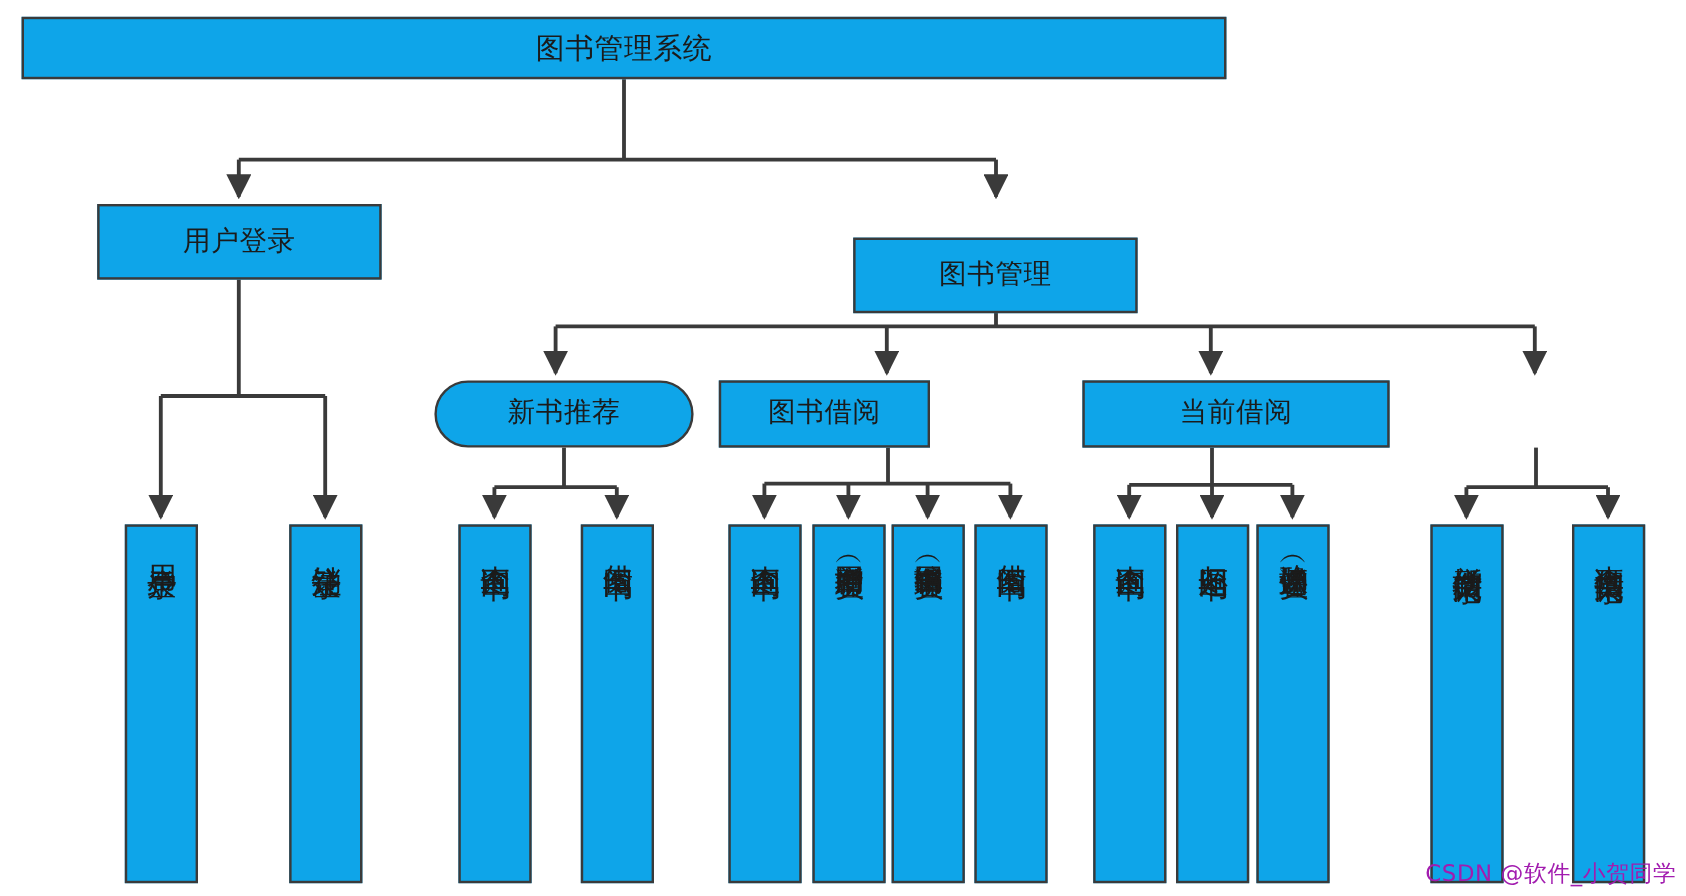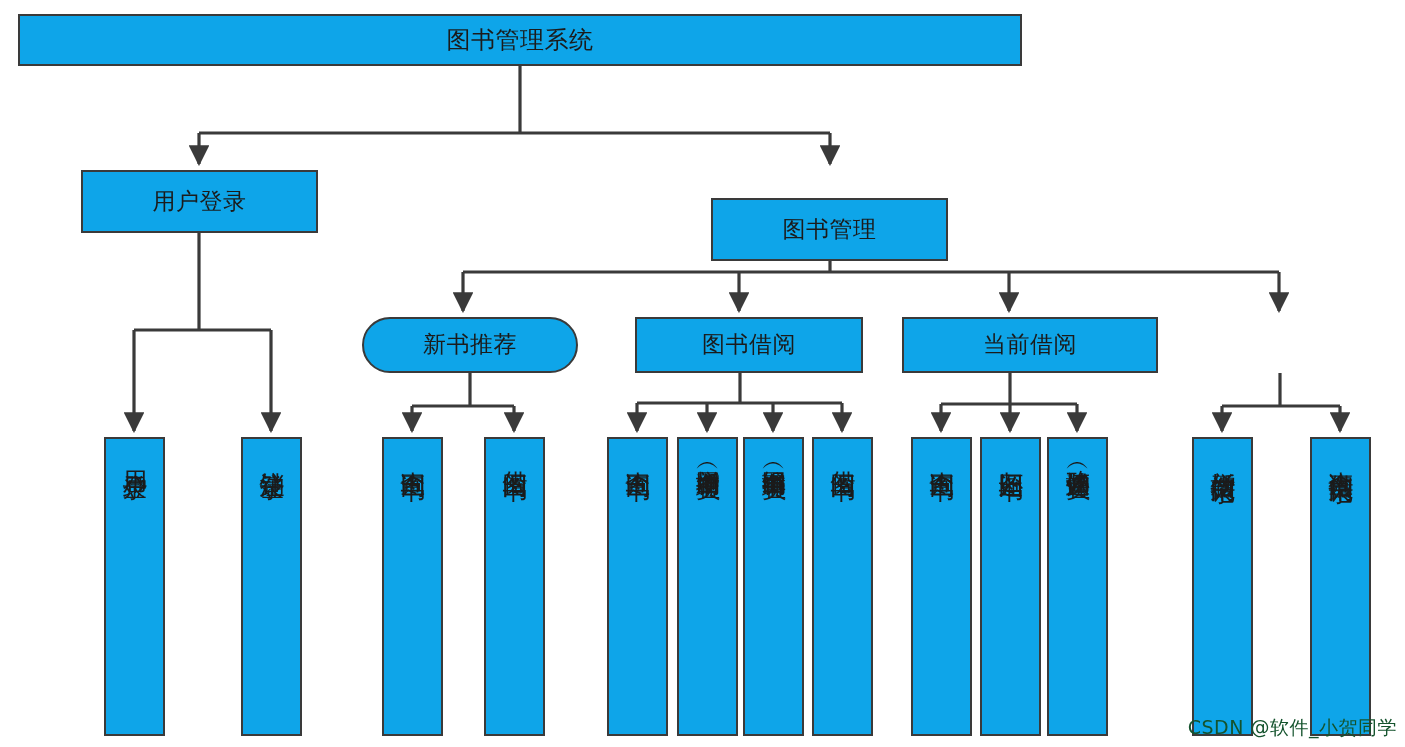--- a/index.html
+++ b/index.html
@@ -57,21 +57,21 @@
   }
   .node.leaf.tall-text .label {
     font-size: 24px;
     letter-spacing: 1px;
   }
   .watermark {
     position: absolute;
     right: 8px;
     bottom: 6px;
     font-size: 19px;
-    color: #14532d;
+    color: #a21caf;
     letter-spacing: 0.5px;
     white-space: nowrap;
     text-align: right;
   }
 </style>
 </head>
 <body>
 
 <div id="canvas">
 
@@ -132,21 +132,21 @@
   <div class="node" style="left:81px; top:170px; width:237px; height:63px;">
     <span class="label">用户登录</span>
   </div>
   <div class="node" style="left:711px; top:170px; width:237px; height:63px;margin-top:28px;">
     <span class="label">图书管理</span>
   </div>
 
   <div class="node" style="left:362px; top:317px; width:216px; height:56px;border-radius:28px;">
     <span class="label">新书推荐</span>
   </div>
-  <div class="node" style="left:635px; top:317px; width:228px; height:56px;">
+  <div class="node" style="left:599px; top:317px; width:176px; height:56px;">
     <span class="label">图书借阅</span>
   </div>
   <div class="node" style="left:902px; top:317px; width:256px; height:56px;">
     <span class="label">当前借阅</span>
   </div>
 
   <div class="node leaf" style="left:104px; top:437px; width:61px; height:299px;">
     <span class="label">用户登录</span>
   </div>
   <div class="node leaf" style="left:241px; top:437px; width:61px; height:299px;">

